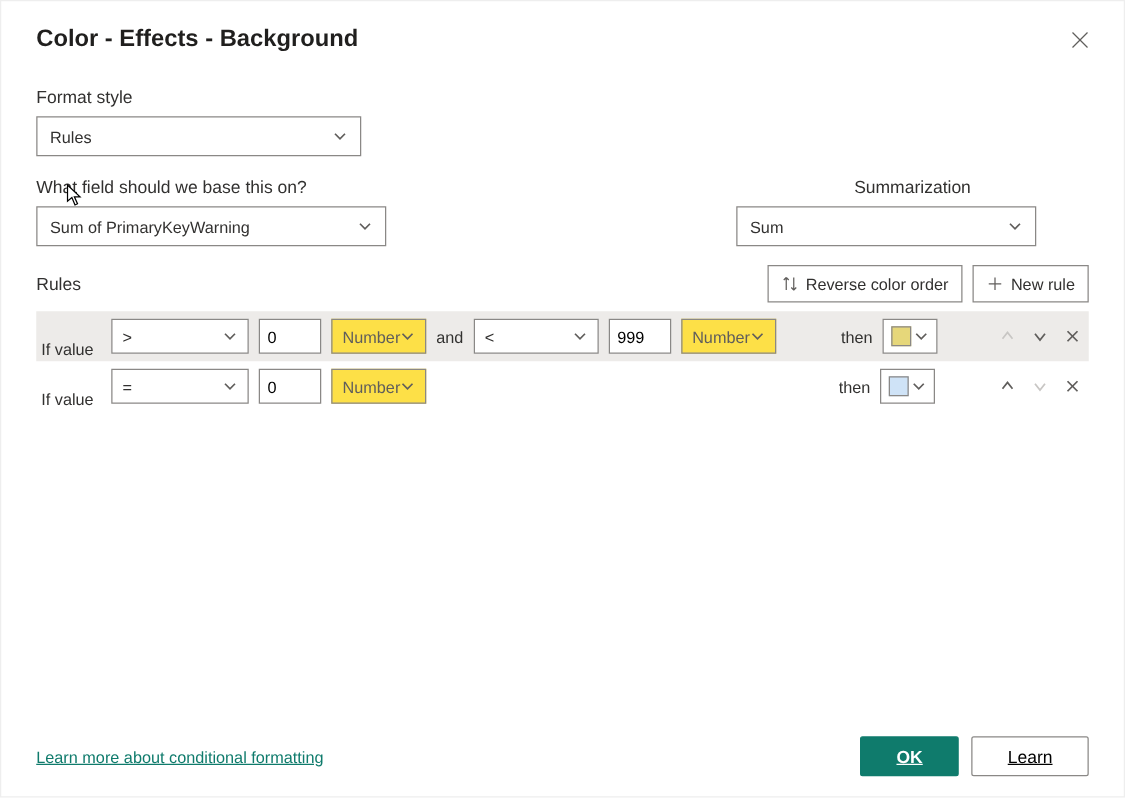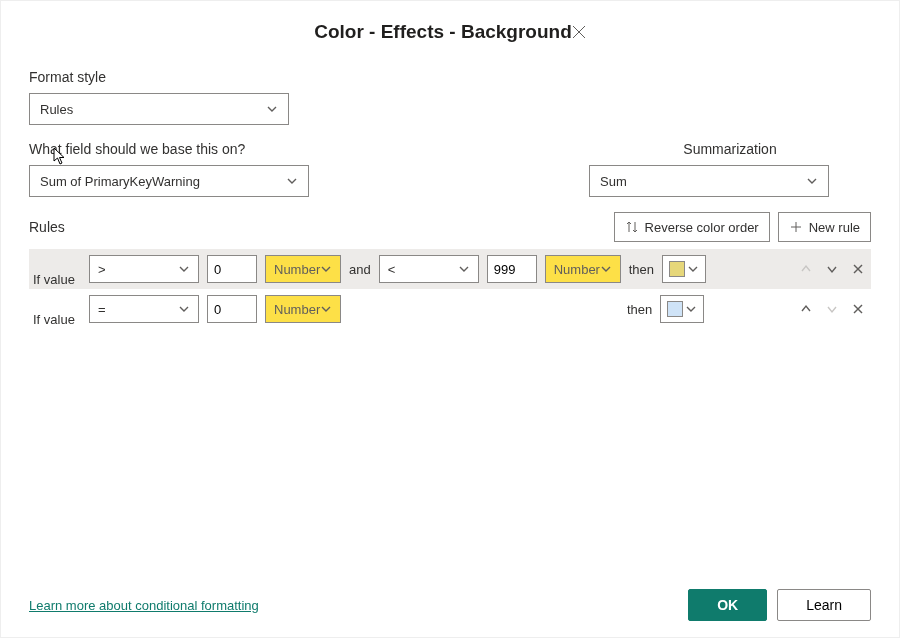--- a/index.html
+++ b/index.html
@@ -1,18 +1,18 @@
 <!DOCTYPE html>
 <html><head>
 <meta charset="utf-8">
 <style>
   * { box-sizing: border-box; }
   html, body { margin:0; padding:0; font-family: "Segoe UI", Arial, sans-serif; color:#323130; }
   body { width:900px; height:638px; background:#fff; position:relative; overflow:hidden; border:1px solid #eee;}
-  .titlebar { display:flex; align-items:center; justify-content:center; padding:20px 28px 4px 28px;}
+  .titlebar { display:flex; align-items:center; justify-content:space-between; padding:20px 28px 4px 28px;}
   .title { font-size:19px; font-weight:600; color:#201f1e; }
   .close { width:14px; height:14px; cursor:pointer; }
   .close svg { width:14px; height:14px; stroke:#605e5c; }
   .body { padding:6px 28px 0 28px; }
   .label { font-size:14px; color:#323130; margin-top:16px; margin-bottom:8px;}
   .dropdown { height:32px; border:1px solid #8a8886; background:#fff; display:flex; align-items:center; justify-content:space-between; padding:0 10px; font-size:13px; cursor:pointer; }
   .chev { width:12px; height:12px; }
   .chev svg{ width:12px; height:12px; fill:none; stroke:#605e5c; stroke-width:1.4;}
   .two-col { display:flex; gap:40px; }
   .col { flex:1; }
@@ -25,31 +25,31 @@
   .rules-area{ margin-top:6px; }
   .rule-row { display:flex; align-items:center; height:40px; padding:0 6px 0 0; gap:8px; font-size:13px;}
   .rule-row.active{ background:#edebe9; }
   .if-label{ width:52px; font-size:13px; color:#323130; padding-left:4px;margin-top:21px;}
   .sel { height:28px; border:1px solid #8a8886; background:#fff; display:flex; align-items:center; justify-content:space-between; padding:0 8px; font-size:13px; cursor:pointer;}
   .sel.op{ width:110px; }
   .sel.num{ width:76px; background:#fde047; color:#605e5c; }
   .txt { height:28px; width:50px; border:1px solid #8a8886; background:#fff; padding:0 6px; font-size:13px; }
   .and{ font-size:13px; color:#323130; }
   .then-block{ display:flex; align-items:center; gap:8px;}
-  .then-label{ font-size:13px; color:#323130; }
+  .then-label{ font-size:13px; color:#323130;margin-left:44px; }
   .color-pick{ height:28px; width:44px; border:1px solid #8a8886; background:#fff; display:flex; align-items:center; justify-content:space-between; padding:0 6px; cursor:pointer;}
   .swatch{ width:16px; height:16px; border:1px solid #8a8886;}
   .row-actions{ display:flex; align-items:center; gap:12px; margin-left:auto; padding-left:24px;}
   .row-icon{ width:14px; height:14px; cursor:pointer; }
   .row-icon svg{ width:14px; height:14px; stroke:#605e5c; fill:none; stroke-width:1.4;}
   .row-icon.dim svg{ stroke:#c8c6c4; }
   .footer{ position:absolute; left:0; right:0; bottom:0; height:64px; display:flex; align-items:center; justify-content:space-between; padding:0 28px;}
   .link{ color:#0f7b6c; font-size:13px; text-decoration:underline; cursor:pointer;}
   .footer-btns{ display:flex; gap:10px;}
-  .pbtn{ height:32px; min-width:56px; border:1px solid #8a8886; background:#fff; font-size:14px; padding:0 28px; cursor:pointer; border-radius:2px;}
+  .pbtn{ height:32px; min-width:56px; border:1px solid #8a8886; background:#fff; font-size:14px; padding:0 28px; cursor:pointer; border-radius:2px;text-decoration:underline;}
   .pbtn.primary{ background:#0f7b6c; border-color:#0f7b6c; color:#fff; font-weight:600;}
   .cursor{ position:absolute; left:52px; top:146px; width:14px; height:18px; pointer-events:none;}
   .cursor svg{ width:14px; height:18px; fill:#000;}
   .right-col-wrap{ flex:1; margin-left:auto;text-align:center;}
   .spacer270{ display:inline-block; width:270px;}
 </style>
 </head>
 <body>
 
 <div class="titlebar">

